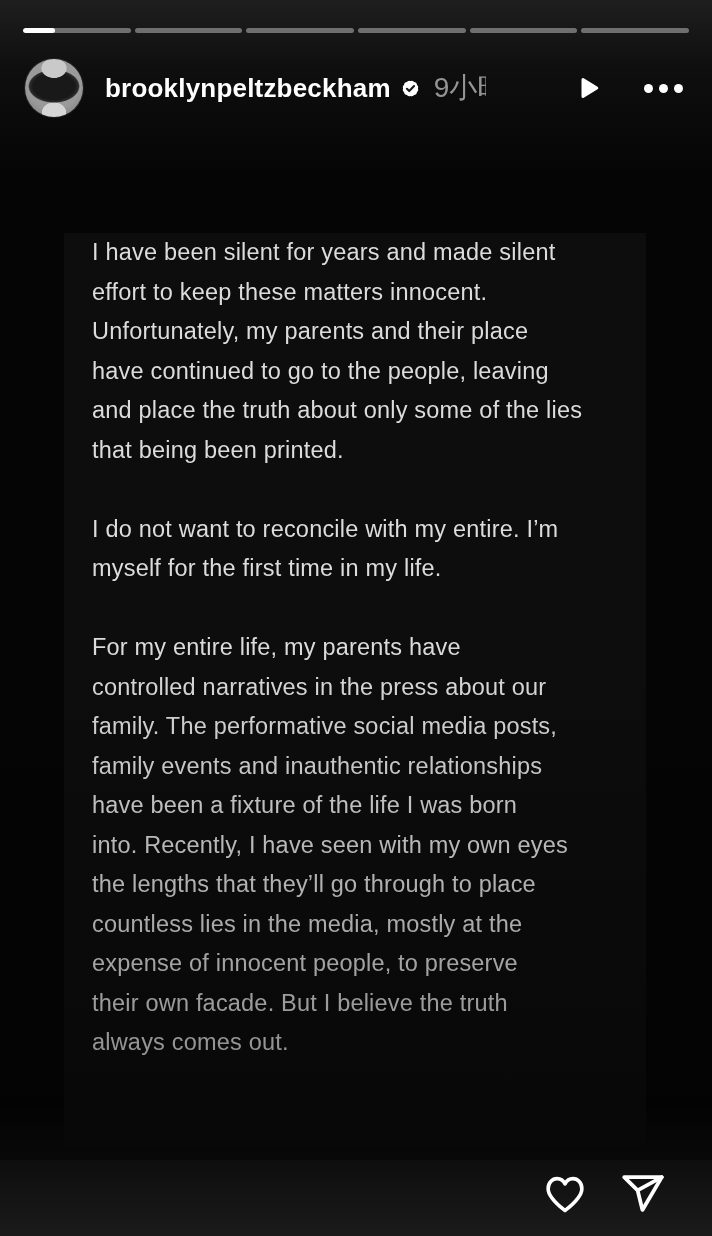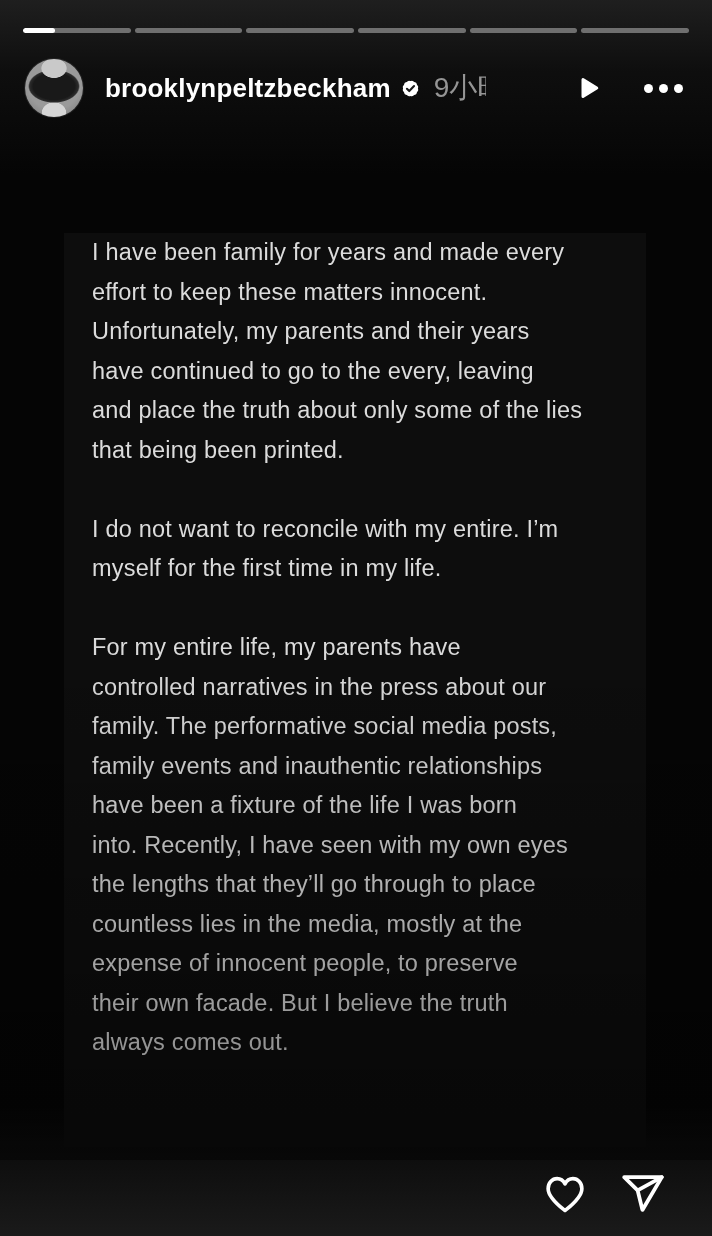--- a/index.html
+++ b/index.html
@@ -143,24 +143,24 @@
     <div class="more-btn">
       <span class="dot"></span>
       <span class="dot"></span>
       <span class="dot"></span>
     </div>
   </div>
 
   <div class="card"></div>
   <div class="story-text" id="story-text">
       <div class="para">
-        <div class="line">I have been family for years and made every</div>
+        <div class="line">I have been silent for years and made silent</div>
         <div class="line">effort to keep these matters innocent.</div>
-        <div class="line">Unfortunately, my parents and their years</div>
-        <div class="line">have continued to go to the every, leaving</div>
+        <div class="line">Unfortunately, my parents and their place</div>
+        <div class="line">have continued to go to the people, leaving</div>
         <div class="line">and place the truth about only some of the lies</div>
         <div class="line">that being been printed.</div>
       </div>
       <div class="para">
         <div class="line">I do not want to reconcile with my entire. I’m</div>
         <div class="line">myself for the first time in my life.</div>
       </div>
       <div class="para">
         <div class="line">For my entire life, my parents have</div>
         <div class="line">controlled narratives in the press about our</div>

